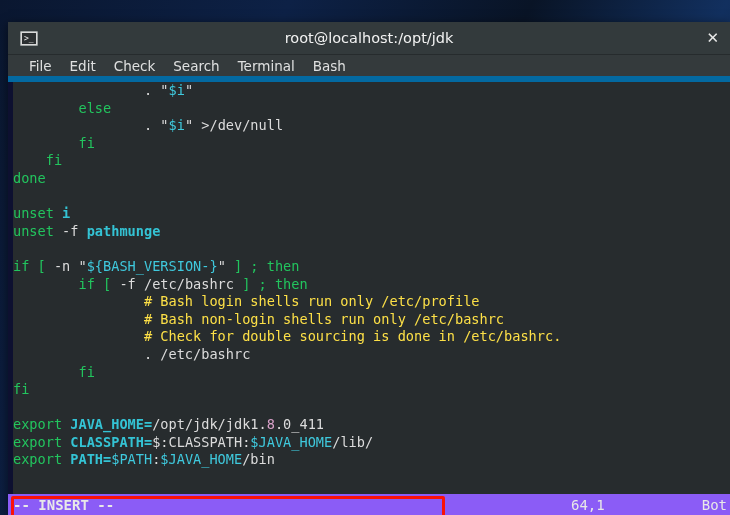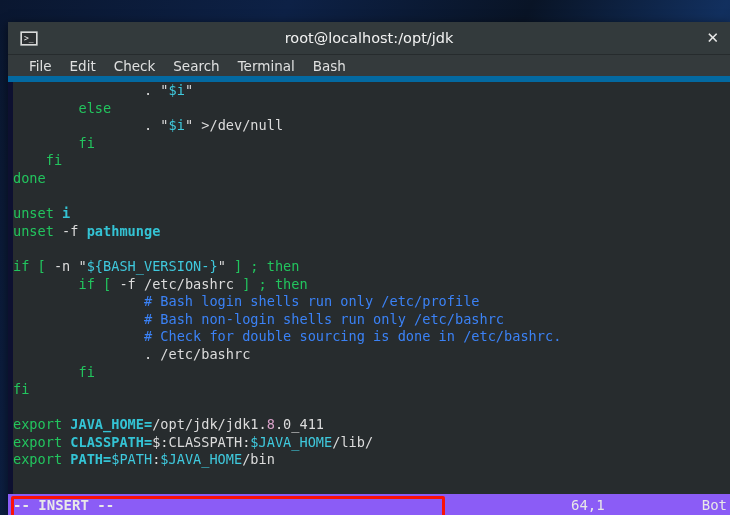--- a/index.html
+++ b/index.html
@@ -133,21 +133,21 @@
     font-size: 13.6px;
     line-height: 17.6px;
     white-space: pre;
   }
   .line { height: 17.6px; }
   .c-key   { color: #22c55e; }              
   .c-plain { color: #dcdcdc; }              
   .c-var   { color: #34c3d4; font-weight: bold; }  
   .c-var2  { color: #3fc9dd; }              
   .c-str   { color: #d8d8d8; }              
-  .c-cmt   { color: #3b82f6; }              
+  .c-cmt   { color: #fde047; }              
   .c-num   { color: #d8a0c8; }              
 
   
   #redbox {
     position: absolute;
     left: 3px;
     top: 414px;
     width: 434px;
     height: 69px;
     border: 3px solid #fb1107;

